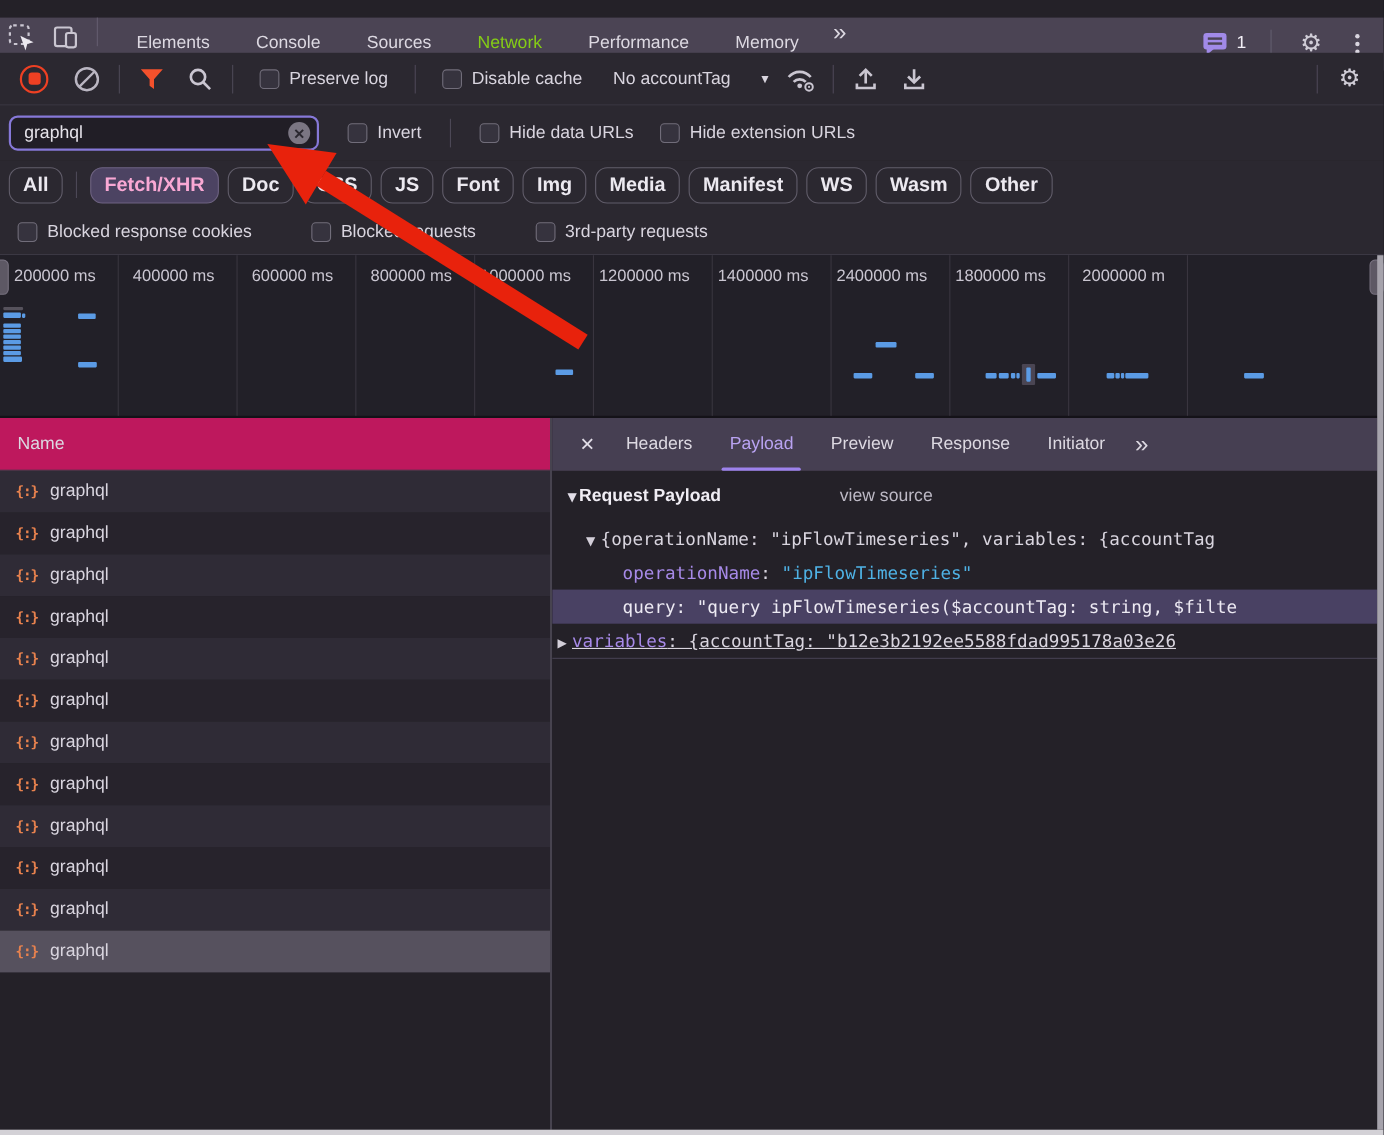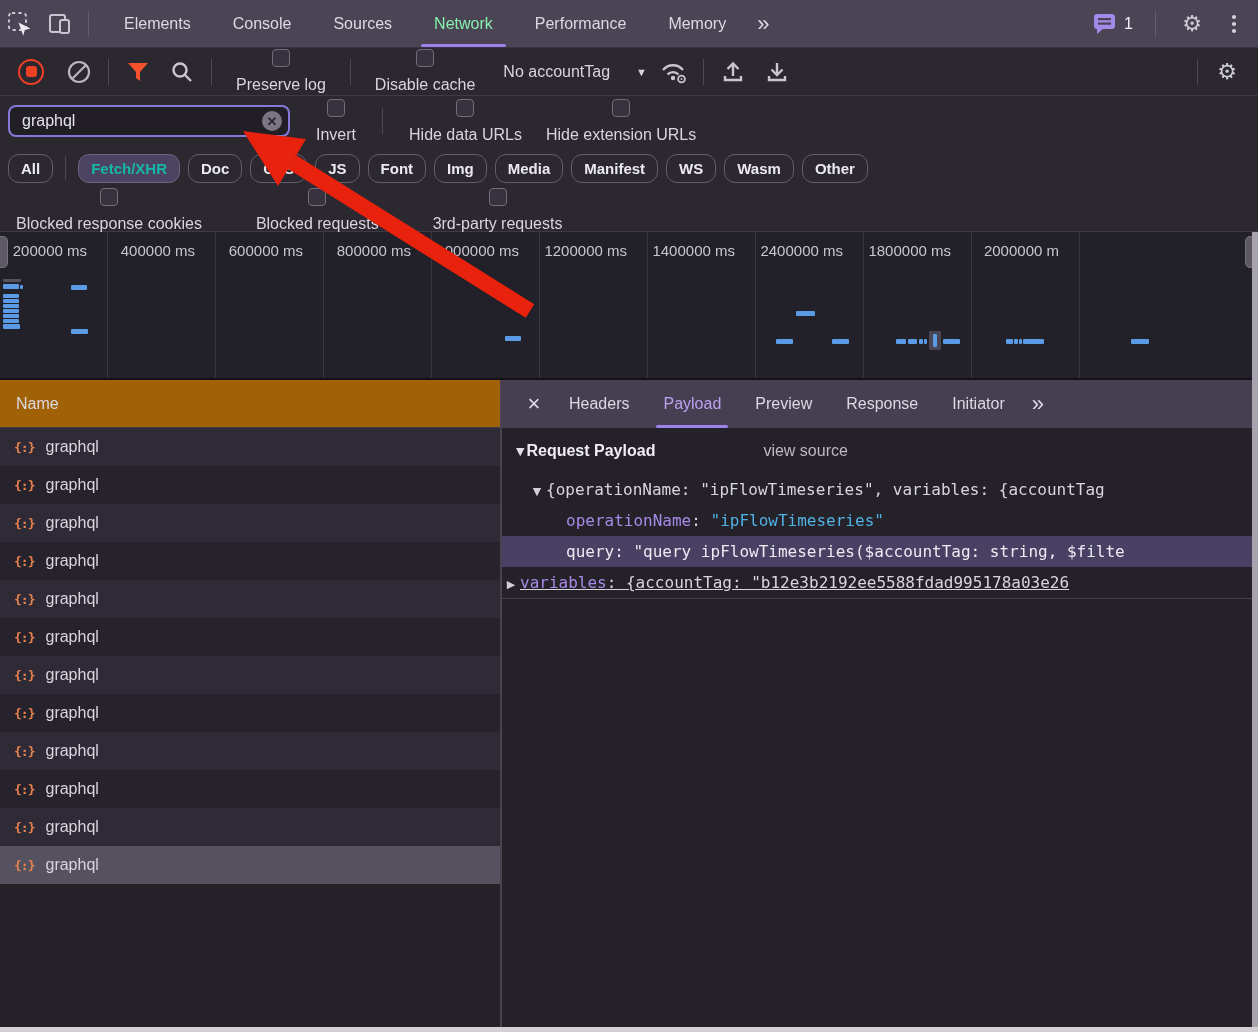--- a/index.html
+++ b/index.html
@@ -1,78 +1,78 @@
 <!DOCTYPE html>
 <html><head>
 <meta charset="utf-8">
 <style>
   html,body{margin:0;padding:0;background:#17151b;}
   .app{position:relative;width:1258px;height:1032px;background:#242128;overflow:hidden;
        font-family:"Liberation Sans",sans-serif;color:#d9d5df;font-size:16px;}
   .sep{width:1px;height:26px;background:#4c4856;}
   
-  .tabbar{position:absolute;left:0;top:0;width:1258px;height:48px;background:#4b4454;
-          display:flex;align-items:center;border-bottom:1px solid #3a3442;box-sizing:border-box;}
+  .tabbar{position:absolute;left:0;top:16px;width:1258px;height:48px;background:#4b4454;
+          display:flex;border-bottom:1px solid #3a3442;box-sizing:border-box;}
   .tabbar .iconbtn{width:40px;height:36px;display:flex;align-items:center;justify-content:center;}
   .tabbar .sep{background:#635d6e;margin:0 8px;}
   .tabs{display:flex;align-items:center;height:100%;margin-left:6px;}
   .tab{position:relative;height:100%;display:flex;align-items:center;padding:0 21px;color:#ddd9e2;cursor:default;}
-  .tab.active{color:#86efac;}
+  .tab.active{color:#84cc16;}
   .tab.active::after{content:"";position:absolute;left:8px;right:8px;bottom:0;height:3px;background:#9d82ec;border-radius:2px;}
   .more-tabs{color:#ddd9e2;font-size:22px;padding:0 10px;letter-spacing:-2px;}
   .tab-right{margin-left:auto;display:flex;align-items:center;gap:8px;padding-right:10px;}
   .badge-wrap{display:flex;align-items:center;gap:7px;padding:0 6px;}
   .badge-num{color:#f2eff6;}
   .kebab{display:flex;flex-direction:column;gap:3px;padding:0 12px;}
   .kebab i{width:4px;height:4px;border-radius:50%;background:#d9d5df;}
   .gearglyph{font-family:"DejaVu Sans",sans-serif;font-size:22px;color:#cfccd6;}
   
   .toolbar{position:absolute;left:0;top:48px;width:1258px;height:48px;background:#2b2830;
            display:flex;align-items:center;border-bottom:1px solid #3e3a46;box-sizing:border-box;padding:0 14px;}
   .toolbar .sep{margin:0 12px;}
   .tbtn{display:flex;align-items:center;justify-content:center;width:34px;height:34px;}
   .rec{width:22px;height:22px;border:2.5px solid #ee4023;border-radius:50%;display:flex;align-items:center;justify-content:center;}
   .rec i{width:11px;height:11px;background:#ee4023;border-radius:3px;}
-  .cbrow{display:flex;align-items:center;gap:9px;margin:0 12px;flex-direction:column;}
+  .cbrow{display:flex;align-items:center;gap:9px;margin:0 12px;}
   .cb{width:16px;height:16px;border:1.5px solid #716d7a;border-radius:4px;background:#36333e;flex:0 0 auto;}
   .throttle{display:flex;align-items:center;gap:26px;margin:0 10px 0 16px;}
   .caret{font-size:11px;color:#d9d5df;}
   .spacer{flex:1;}
   
   .filterrow{position:absolute;left:0;top:96px;width:1258px;height:50px;background:#2b2830;
              display:flex;align-items:center;padding:0 8px;box-sizing:border-box;}
   .searchbox{width:282px;height:32px;border:2px solid #8678d8;border-radius:8px;background:#211e26;
              display:flex;align-items:center;padding:0 6px 0 10px;box-sizing:border-box;margin-right:26px;}
   .searchbox input{flex:1;background:transparent;border:none;outline:none;color:#e6e3ea;
                    font-family:"Liberation Sans",sans-serif;font-size:16px;min-width:0;}
   .clearx{width:20px;height:20px;border-radius:50%;background:#7b7683;color:#2b2830;font-size:13px;
           display:flex;align-items:center;justify-content:center;font-weight:bold;}
   .filterrow .sep{margin:0 14px;}
   
   .chipsrow{position:absolute;left:0;top:146px;width:1258px;height:44px;background:#2b2830;
             display:flex;align-items:center;padding:0 8px;box-sizing:border-box;gap:8px;}
-  .chip{border:1.5px solid #615d6a;border-radius:11px;padding:5px 12px;color:#ece9f0;font-weight:bold;font-size:15px;}
-  .chip.active{background:#4c4362;border-color:#6e6382;color:#14b8a6;}
+  .chip{border:1.5px solid #615d6a;border-radius:11px;padding:5px 12px;color:#ece9f0;font-weight:bold;font-size:18px;}
+  .chip.active{background:#4c4362;border-color:#6e6382;color:#f9a8d4;}
   .chipdiv{width:1px;height:24px;background:#4c4856;margin:0 4px;}
   
   .blockedrow{position:absolute;left:0;top:190px;width:1258px;height:42px;background:#2b2830;
               display:flex;align-items:center;padding:0 16px;box-sizing:border-box;gap:54px;
               border-bottom:1px solid #3e3a46;}
   
   .timeline{position:absolute;left:0;top:232px;width:1258px;height:148px;background:#222028;
             border-bottom:2px solid #141218;box-sizing:border-box;}
   .tl-cols{position:absolute;inset:0;display:flex;}
   .tl-col{width:108px;height:100%;border-right:1px solid #39353f;box-sizing:border-box;
           color:#cac6d1;font-size:15px;text-align:right;padding:10px 20px 0 0;}
   .tl-bar{position:absolute;border-radius:1px;}
   .tl-handle{position:absolute;top:4px;width:11px;height:30px;border-radius:5px;background:#5d5864;border:1px solid #77717f;}
   
   .listpanel{position:absolute;left:0;top:380px;width:502px;height:647px;background:#242128;
              border-right:2px solid #47434f;box-sizing:border-box;}
-  .listhead{height:48px;background:#a16207;border-bottom:1px solid #413d49;display:flex;align-items:center;
+  .listhead{height:48px;background:#be185d;border-bottom:1px solid #413d49;display:flex;align-items:center;
             padding-left:16px;box-sizing:border-box;color:#dcd8e2;}
   .reqrow{height:38px;display:flex;align-items:center;gap:11px;padding-left:14px;box-sizing:border-box;}
   .reqrow.odd{background:#2f2b36;}
   .reqrow.even{background:#27232c;}
   .reqrow.selected{background:#56515e;}
   .jsonic{font-family:"DejaVu Sans Mono",monospace;font-size:13px;font-weight:bold;color:#e8824e;letter-spacing:-1px;}
   
   .detailpanel{position:absolute;left:502px;top:380px;width:750px;height:647px;background:#242128;}
   .dtabs{height:48px;background:#463f52;display:flex;align-items:center;box-sizing:border-box;padding-left:14px;}
   .dclose{width:36px;height:36px;display:flex;align-items:center;justify-content:center;font-size:22px;color:#e2dee8;}

